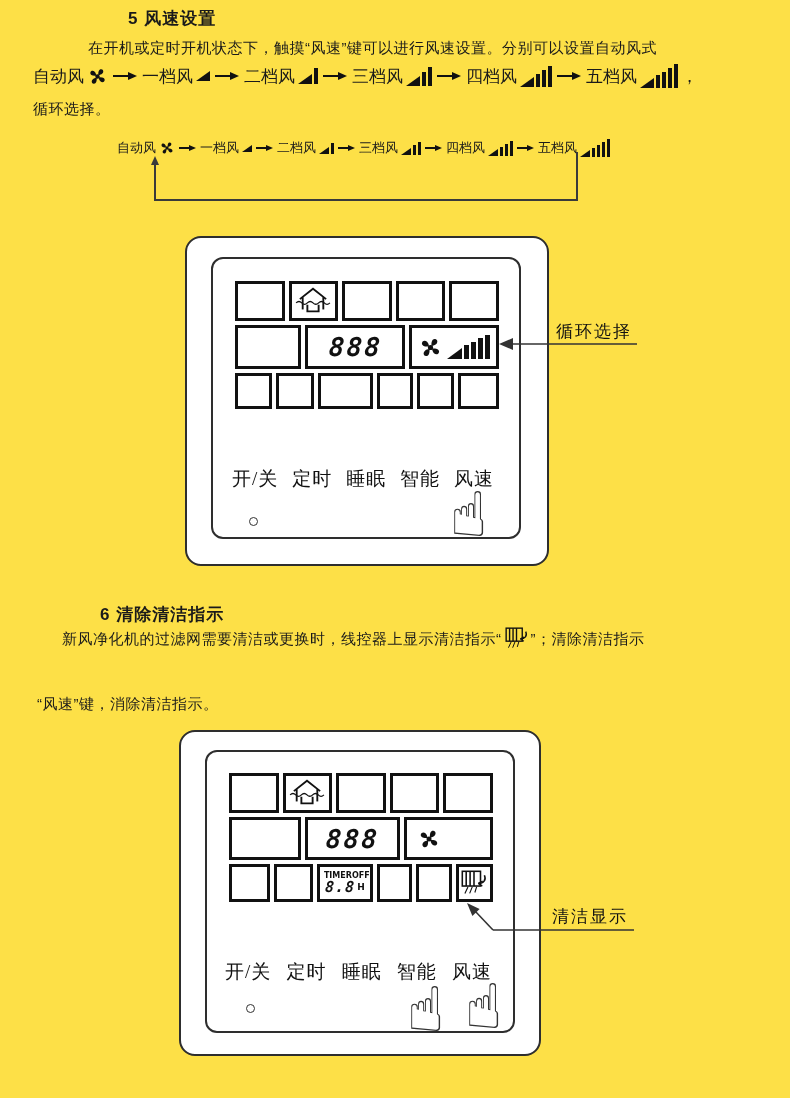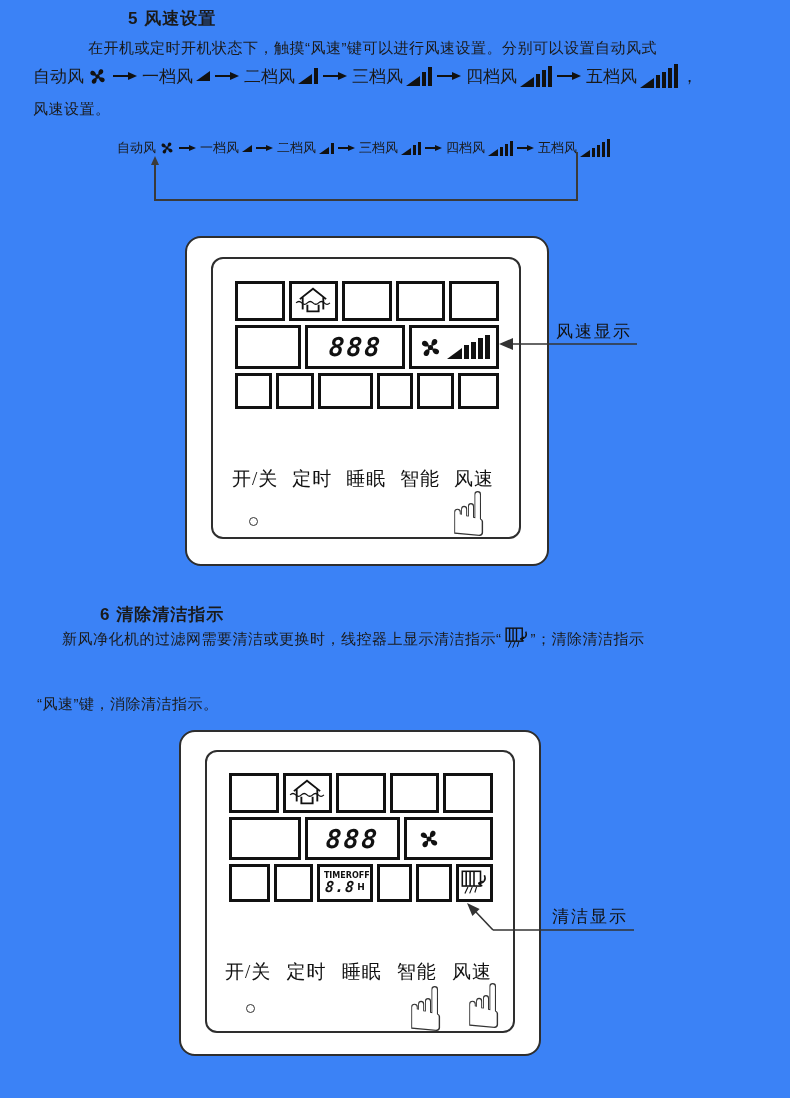--- a/index.html
+++ b/index.html
@@ -1,16 +1,16 @@
 <!DOCTYPE html>
 <html><head>
 <meta charset="utf-8">
 <style>
   html,body{margin:0;padding:0;background:#fff;}
-  .page{position:relative;width:790px;height:1098px;background:#3b82f6;overflow:hidden;
+  .page{position:relative;width:790px;height:1098px;background:#fde047;overflow:hidden;
         font-family:"Liberation Sans","DejaVu Sans",sans-serif;color:#1a1a1a;}
   .abs{position:absolute;}
   .body-text{font-size:15px;line-height:24px;letter-spacing:0.5px;white-space:nowrap;}
   .heading{font-size:17px;font-weight:bold;letter-spacing:1px;white-space:nowrap;}
 
   
   .seq{position:absolute;display:flex;align-items:center;white-space:nowrap;text-align:right;}
   .seq-item{display:inline-flex;align-items:center;gap:3px;}
   .seq.lgseq{font-size:17px;gap:3px;}
   .seq.smseq{font-size:13px;gap:2px;}
@@ -134,21 +134,21 @@
           <i class="ramp"></i>
           <i class="bar" style="height:13px"></i>
           <i class="bar" style="height:16px"></i>
           <i class="bar" style="height:20px"></i>
           <i class="bar" style="height:24px"></i>
         </span>
     </span>
     <span>，</span>
   </div>
 
-  <div class="abs body-text" style="left:33px;top:97px;">风速设置。</div>
+  <div class="abs body-text" style="left:33px;top:97px;">循环选择。</div>
 
   <div class="seq smseq" style="left:117px;top:137px;height:22px;">
     <span class="seq-item">
       <span>自动风</span>
       <svg width="16" height="16" viewBox="0 0 24 24">
         <g fill="#111">
             <path d="M13,10.5 C12.5,6.2 14,3.4 16.4,3.8 C18.8,4.2 19.3,7 17.5,8.7 C16.3,9.8 14.8,10.4 13,10.5 Z"></path>
         <path transform="rotate(90 12 12)" d="M13,10.5 C12.5,6.2 14,3.4 16.4,3.8 C18.8,4.2 19.3,7 17.5,8.7 C16.3,9.8 14.8,10.4 13,10.5 Z"></path>
         <path transform="rotate(180 12 12)" d="M13,10.5 C12.5,6.2 14,3.4 16.4,3.8 C18.8,4.2 19.3,7 17.5,8.7 C16.3,9.8 14.8,10.4 13,10.5 Z"></path>
         <path transform="rotate(270 12 12)" d="M13,10.5 C12.5,6.2 14,3.4 16.4,3.8 C18.8,4.2 19.3,7 17.5,8.7 C16.3,9.8 14.8,10.4 13,10.5 Z"></path>
@@ -279,21 +279,21 @@
         <span>定时</span>
         <span>睡眠</span>
         <span>智能</span>
         <span>风速</span>
       </div>
       <span class="power" style="left:36px;top:258px;"></span>
     </div>
     <span class="hand" style="left:263px;top:246px;">☝</span>
   </div>
 
-  <div class="anno-label" style="left:556px;top:320px;">风速显示</div>
+  <div class="anno-label" style="left:556px;top:320px;">循环选择</div>
   <svg class="abs" style="left:497px;top:336px;" width="142" height="16">
     <polygon points="2,8 16,2 16,14" fill="#333"></polygon>
     <line x1="14" y1="8" x2="140" y2="8" stroke="#333" stroke-width="1.6"></line>
   </svg>
 
   <div class="abs heading" style="left:100px;top:603px;">6 清除清洁指示</div>
   <div class="abs body-text" style="left:62px;top:627px;display:flex;">
     <span>新风净化机的过滤网需要清洁或更换时，线控器上显示清洁指示“</span>
     <span class="inline-icon">
       <svg width="25" height="23" viewBox="0 0 30 30" fill="none" stroke="#111" stroke-width="1.8">

